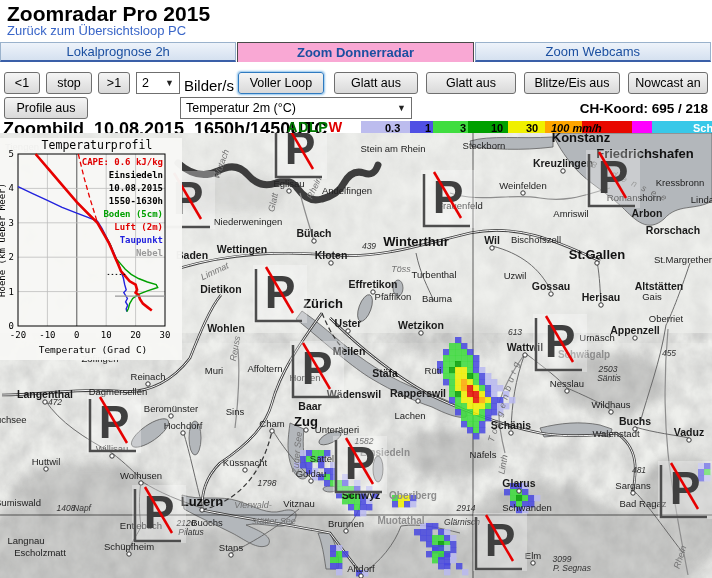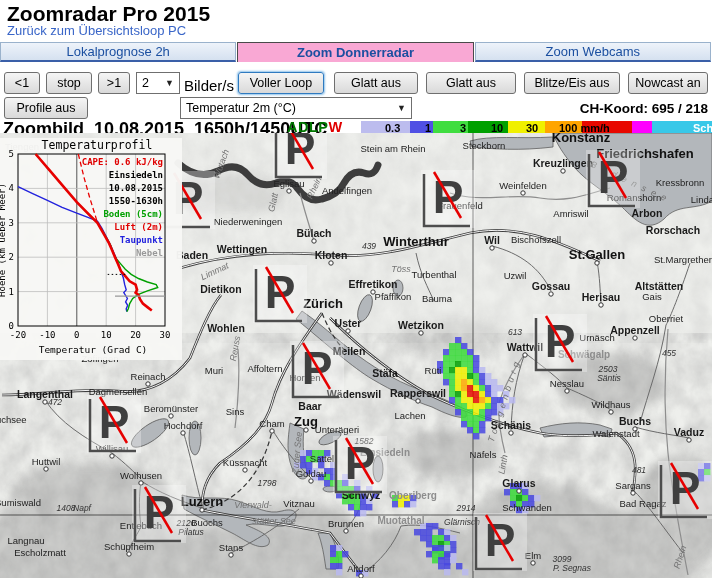--- a/index.html
+++ b/index.html
@@ -109,21 +109,21 @@
         <div class="seg" style="width: 37px; background: rgb(255, 165, 0);"></div>
         <div class="seg" style="width: 50px; background: rgb(232, 8, 0);"></div>
         <div class="seg" style="width: 20px; background: rgb(255, 0, 255);"></div>
         <div class="seg hatch" style="width: 60px; background: rgb(56, 200, 232);"></div>
       </div>
   <div class="seg-label" style="left: 24px; color: rgb(0, 0, 0);">0.3</div>
       <div class="seg-label" style="left: 64px; color: rgb(0, 0, 0);">1</div>
       <div class="seg-label" style="left: 99px; color: rgb(0, 0, 0);">3</div>
       <div class="seg-label" style="left: 130px; color: rgb(0, 0, 0);">10</div>
       <div class="seg-label" style="left: 165px; color: rgb(0, 0, 0);">30</div>
-      <div class="seg-label" style="left: 198px; color: rgb(0, 0, 0);">100 mm/h</div>
+      <div class="seg-label" style="left: 190px; color: rgb(0, 0, 0); font-style: italic;">100 mm/h</div>
       <div class="seg-label" style="left: 300px; color: rgb(255, 255, 255); margin-left: 32px;">Schnee</div>
     </div>
 
   <div id="map">
     <svg id="map-svg" width="712" height="445" viewBox="0 0 712 445">
       <defs>
         <filter id="terr" x="0" y="0" width="100%" height="100%">
           <feTurbulence type="fractalNoise" baseFrequency="0.055 0.045" numOctaves="4" seed="11"></feTurbulence>
           <feColorMatrix type="matrix" values="0 0 0 0 0.42  0 0 0 0 0.42  0 0 0 0 0.42  0.9 0.9 0.9 0 -0.9"></feColorMatrix>
         </filter>

